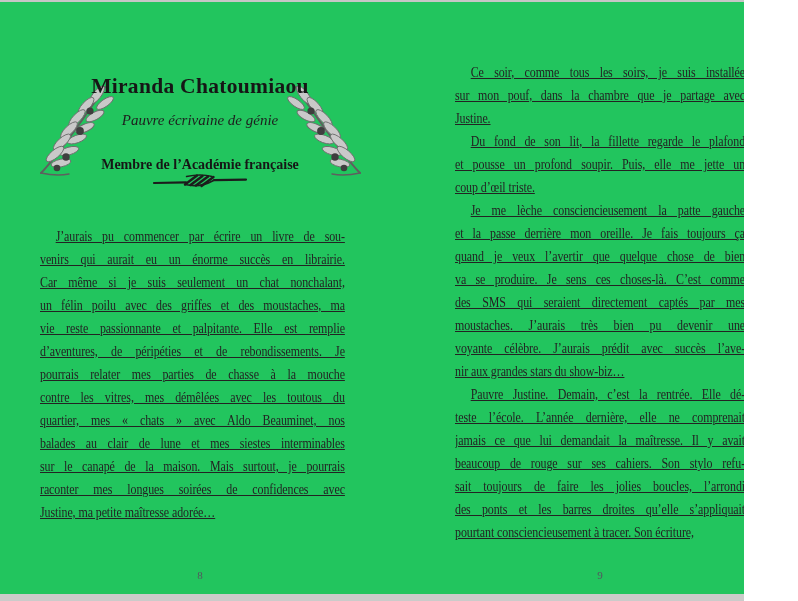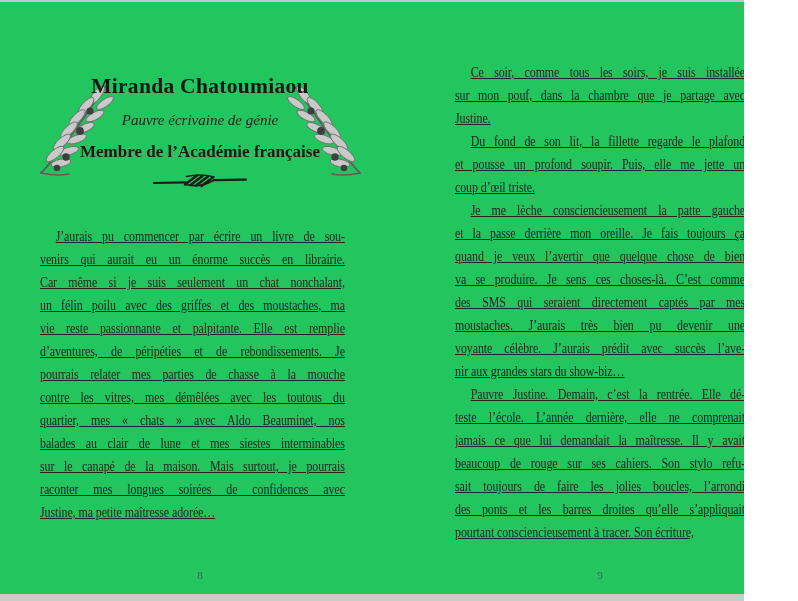--- a/index.html
+++ b/index.html
@@ -16,21 +16,21 @@
     background:#c6c6c6;
   }
   .edge-bottom {
     position: absolute; bottom:0; left:0; width:798px; height:7px;
     background:#cbcbca;
   }
   
   .hdr { position:absolute; left:47px; width:306px; text-align:center; }
   .hdr-title   { top:74px;  font-size:21.5px; font-weight:bold; letter-spacing:.3px; color:#161616; }
   .hdr-sub     { top:112px; font-size:15px; font-style:italic; color:#1e1e1e; }
-  .hdr-aff     { top:142px; font-size:17px; font-weight:bold; color:#161616; }
+  .hdr-aff     { top:157px; font-size:14px; font-weight:bold; color:#161616; }
   .branch { position:absolute; top:81px; width:84px; height:98px; }
   .branch-left  { left:33px; }
   .branch-right { left:284px; transform:scaleX(-1); }
   .divider { position:absolute; left:152px; top:171px; width:96px; height:18px; }
   
   .body-col { position:absolute;text-decoration:underline; }
   .body-left  { left:40px;  top:197px; width:305px;margin-top:28px; }
   .body-right { left:455px; top:61px;  width:290px; }
   .para { margin:0; }
   .line {

